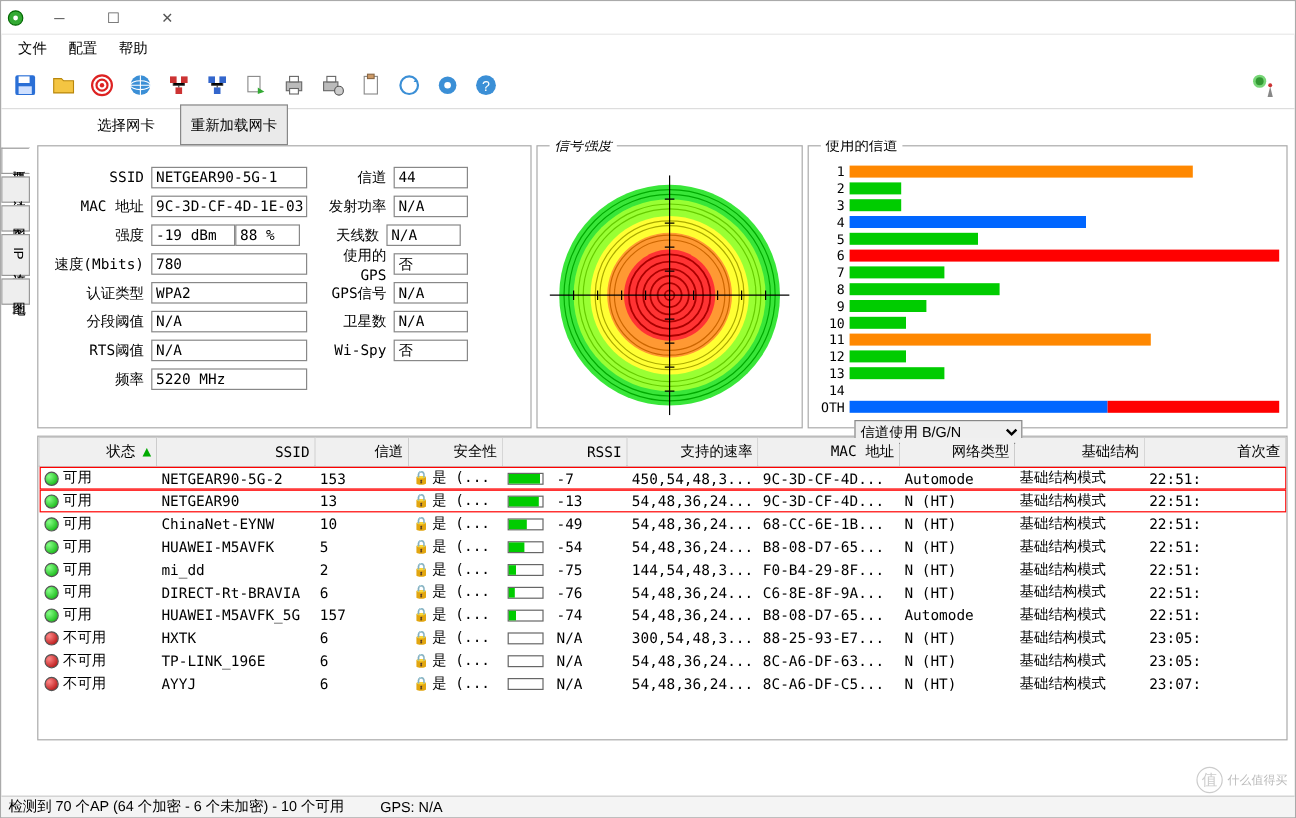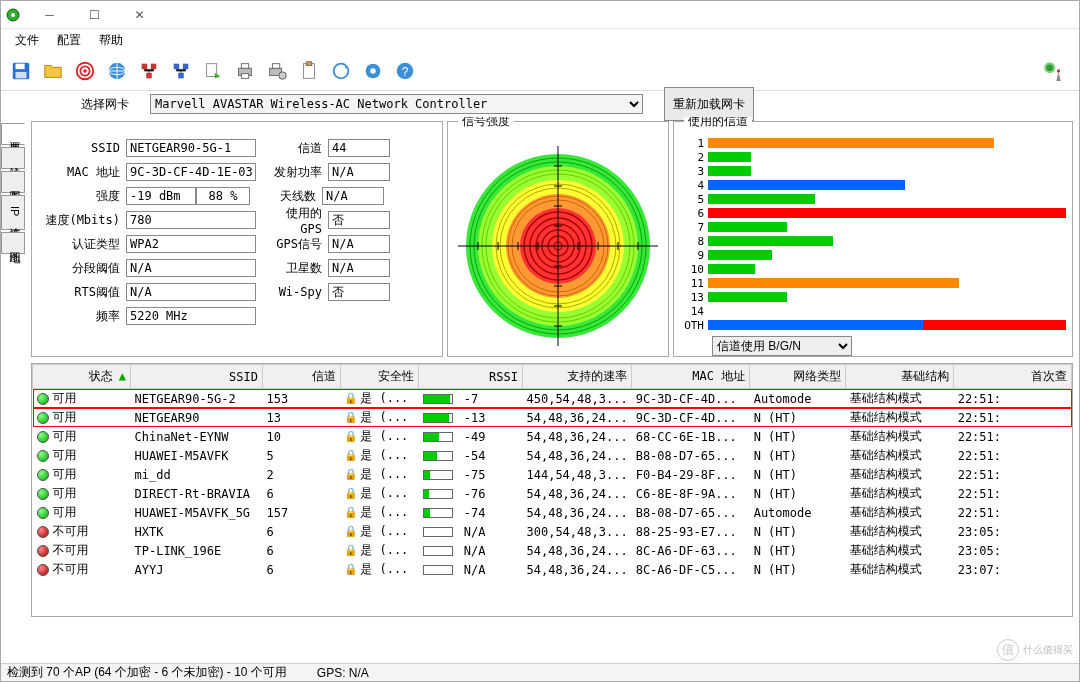--- a/index.html
+++ b/index.html
@@ -23,24 +23,24 @@
 .side-tab { writing-mode: vertical-rl; text-orientation: mixed; padding: 10px 2px; border: 1px solid #999; background: #eee; text-align: center; font-size: 11px; cursor: pointer; }
 .side-tab.active { background: #fff; border-right: 1px solid #fff; }
 .main { flex: 1; padding: 4px 6px 0 6px; overflow: hidden; }
 .top-panels { display: flex; gap: 4px; height: 236px; }
 .panel { border: 1px solid #aaa; position: relative; }
 .panel-title { position: absolute; top: -9px; left: 10px; background: #fff; padding: 0 4px; font-size: 12px; }
 .info-panel { width: 412px; padding: 14px 8px 6px 8px; font-family: "SimSun", monospace; }
 .info-row { display: flex; align-items: center; height: 24px; }
 .info-label1 { width: 86px; text-align: right; padding-right: 6px; }
 .info-val1 { width: 130px; height: 18px; border: 1px solid #888; background: #fff; padding: 0 3px; font-size: 12px; line-height: 16px; overflow: hidden; white-space: nowrap; }
-.info-val1b { width: 54px; text-align: center; }
+.info-val1b { width: 54px; }
 .info-label2 { width: 62px; text-align: right; padding-right: 6px; margin-left: 10px; }
 .info-val2 { width: 62px; height: 18px; border: 1px solid #888; background: #fff; padding: 0 3px; font-size: 12px; line-height: 16px; }
-.signal-panel { width: 222px; padding-top: 14px; display: flex; align-items: center; justify-content: center; }
+.signal-panel { width: 222px; padding-top: 14px; display: flex; align-items: center; justify-content: center; font-style: italic; }
 .channel-panel { flex: 1; padding: 14px 6px 4px 6px; }
 .chan-rows { font-family: "SimSun", monospace; font-size: 11px; }
 .chan-row { display: flex; align-items: center; height: 14px; }
 .chan-row .lab { width: 28px; text-align: right; padding-right: 4px; }
 .chan-row .bar-wrap { flex: 1; height: 10px; position: relative; }
 .chan-row .bar { height: 10px; position: absolute; left: 0; }
 .chan-select { margin-top: 4px; width: 140px; height: 20px; border: 1px solid #888; font-family: Liberation Sans, sans-serif; font-size: 12px; margin-left: 32px; }
 .grid-wrap { border: 1px solid #aaa; margin-top: 6px; height: 254px; overflow: auto; }
 table { border-collapse: collapse; width: 100%; font-family: "SimSun", monospace; font-size: 12px; }
 thead th { background: #f0f0f0; border: 1px solid #ccc; padding: 3px 4px; text-align: right; font-weight: normal; position: sticky; top: 0; }
@@ -173,21 +173,20 @@
         <circle cx="14" cy="14" r="10" fill="#5c5" opacity="0.8"></circle>
         <circle cx="14" cy="14" r="6" fill="#393"></circle>
         <path d="M26 38l4-16 4 16z" fill="#888"></path>
         <circle cx="30" cy="20" r="3" fill="#c33"></circle>
       </svg>
     </div>
 </div>
 
 <div class="nic-row">
   <span>选择网卡</span>
-  <select class="nic-select"><option>Marvell AVASTAR Wireless-AC Network Controller</option></select>
   <button class="nic-btn">重新加载网卡</button>
 </div>
 
 <div class="content">
   <div class="side-tabs">
     <div class="side-tab active">概要</div>
     <div class="side-tab">统计</div>
     <div class="side-tab">图形</div>
     <div class="side-tab">IP 连接</div>
     <div class="side-tab">地图</div>
@@ -363,20 +362,26 @@
                 <div class="bar" style="width:13%;background:#0c0"></div>
               </div>
             </div>
             <div class="chan-row">
               <div class="lab">11</div>
               <div class="bar-wrap">
                 <div class="bar" style="width:70%;background:#f80"></div>
               </div>
             </div>
             <div class="chan-row">
+              <div class="lab">12</div>
+              <div class="bar-wrap">
+                <div class="bar" style="width:13%;background:#0c0"></div>
+              </div>
+            </div>
+            <div class="chan-row">
               <div class="lab">13</div>
               <div class="bar-wrap">
                 <div class="bar" style="width:22%;background:#0c0"></div>
               </div>
             </div>
             <div class="chan-row">
               <div class="lab">14</div>
               <div class="bar-wrap">
                 <div class="bar" style="width:0%;background:#fff"></div>
               </div>

